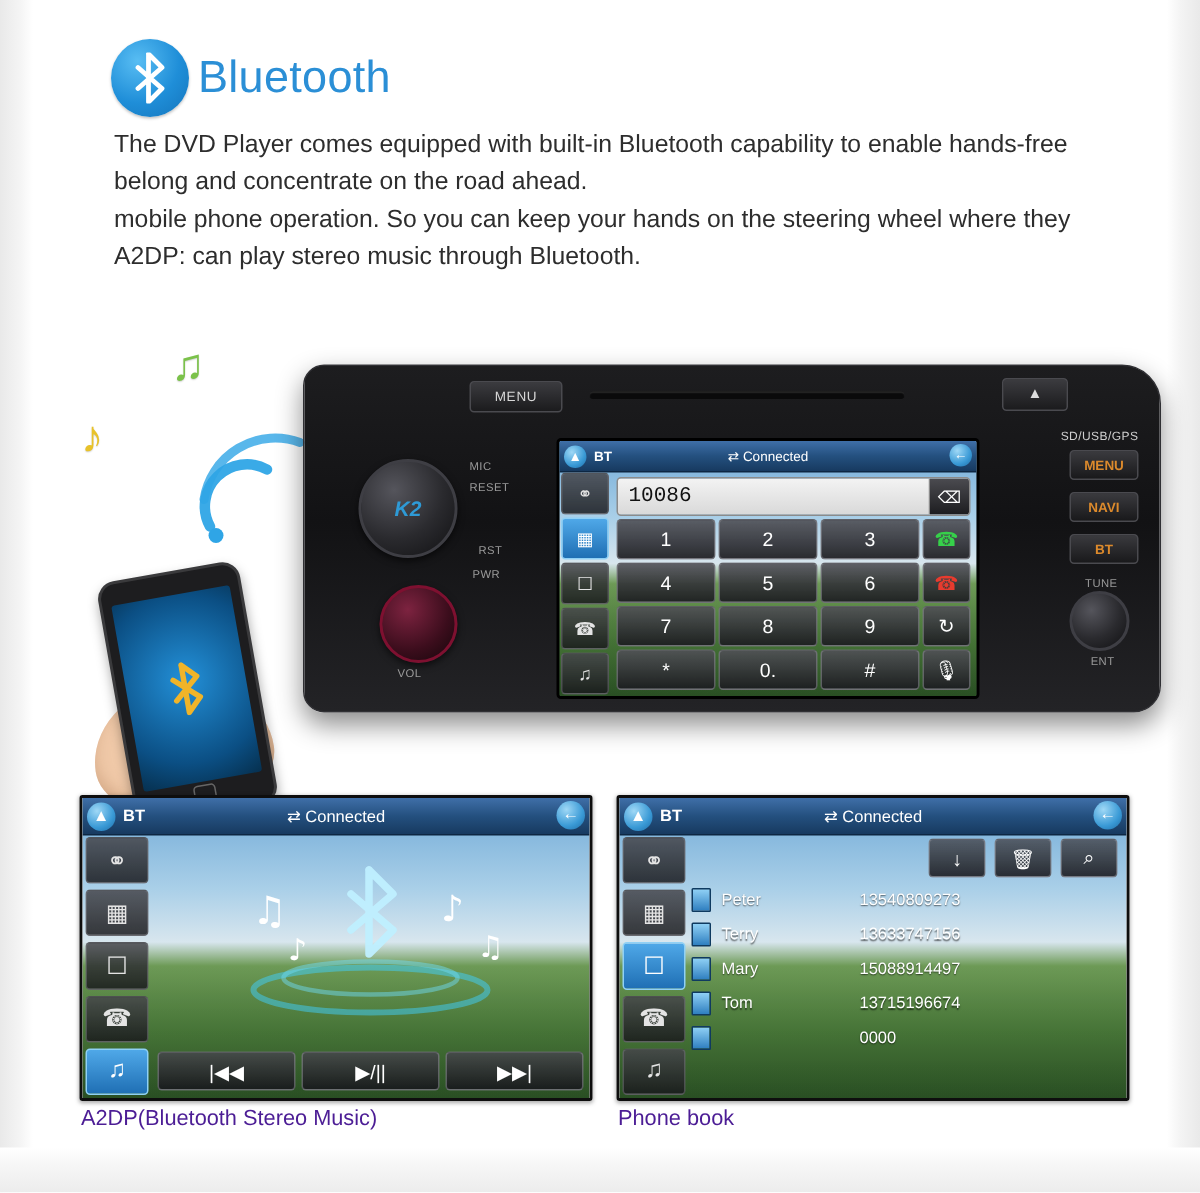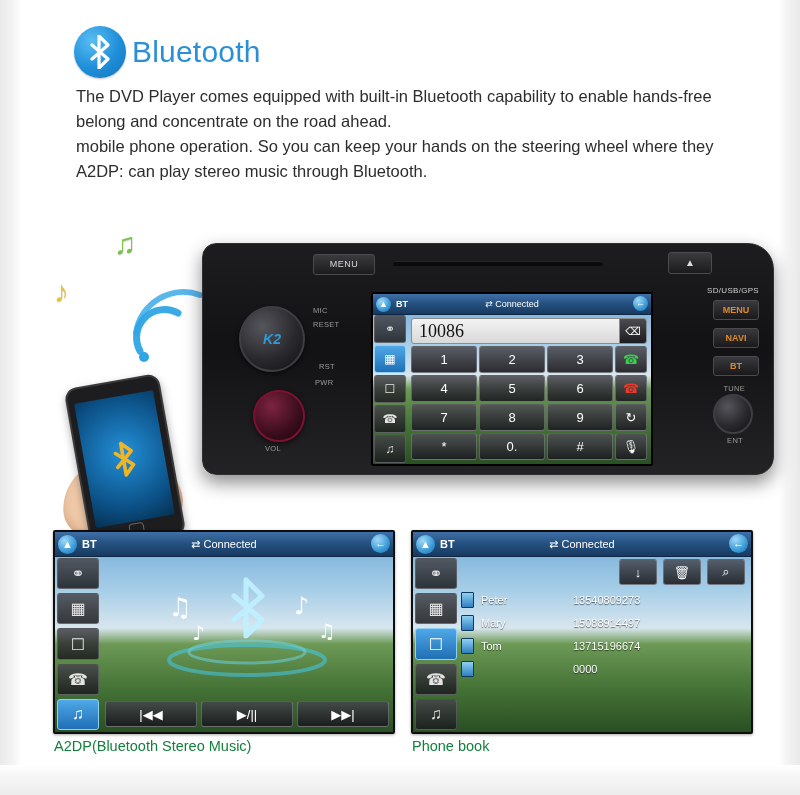--- a/index.html
+++ b/index.html
@@ -305,23 +305,23 @@
     height: 24px;
     background: linear-gradient(to bottom,#f3f3f3,#d9d9d9);
     border: 1px solid #8b8b8b;
     border-radius: 3px;
     display: flex;
     align-items: center;
   }
   .dial-input .num {
     flex: 1;
     padding-left: 7px;
-    font-size: 18px;
+    font-size: 14px;
     color: #111;
-    font-family: Liberation Serif, serif;
+    font-family: Liberation Mono, monospace;
   }
   .dial-input .bksp {
     width: 26px; height: 100%;
     background: linear-gradient(to bottom,#4b4b50,#1d1d20);
     border-left: 1px solid #8b8b8b;
     border-radius: 0 2px 2px 0;
     color: #fff;
     font-size: 11px;
     display:flex;align-items:center;justify-content:center;
   }
@@ -353,21 +353,21 @@
     border: 2px solid #0e0e0e;
     border-radius: 2px;
     overflow: hidden;
     box-shadow: 0 1px 3px rgba(0,0,0,.35);
   }
   .thumb.left { left: 53px; top: 530px; }
   .thumb.right { left: 411px; top: 530px; }
   .thumb-caption {
     position: absolute;
     font-size: 14.5px;
-    color: #15803d;
+    color: #4c1d95;
   }
   .thumb-caption.left { left: 54px; top: 738px; }
   .thumb-caption.right { left: 412px; top: 738px; }
 
   .thumb .bt-topbar { height: 24px; font-size: 11px; }
   .thumb .bt-topbar .round-ic,
   .thumb .bt-topbar .back-ic { width: 19px; height: 19px; font-size: 11px; }
   .thumb .bt-topbar .bt-center { font-size: 11px; }
   .thumb .bt-side { top: 24px; width: 46px; }
   .thumb .bt-side .sbtn { font-size: 16px; margin: 2px; }
@@ -654,20 +654,25 @@
           <div class="tbtn">⌕</div>
         </div>
         <div class="pb-list">
           <div class="pb-row">
             <div class="pic"></div>
             <div class="nm">Peter</div>
             <div class="no">13540809273</div>
           </div>
           <div class="pb-row">
             <div class="pic"></div>
+            <div class="nm">Terry</div>
+            <div class="no">13633747156</div>
+          </div>
+          <div class="pb-row">
+            <div class="pic"></div>
             <div class="nm">Mary</div>
             <div class="no">15088914497</div>
           </div>
           <div class="pb-row">
             <div class="pic"></div>
             <div class="nm">Tom</div>
             <div class="no">13715196674</div>
           </div>
           <div class="pb-row">
             <div class="pic"></div>

